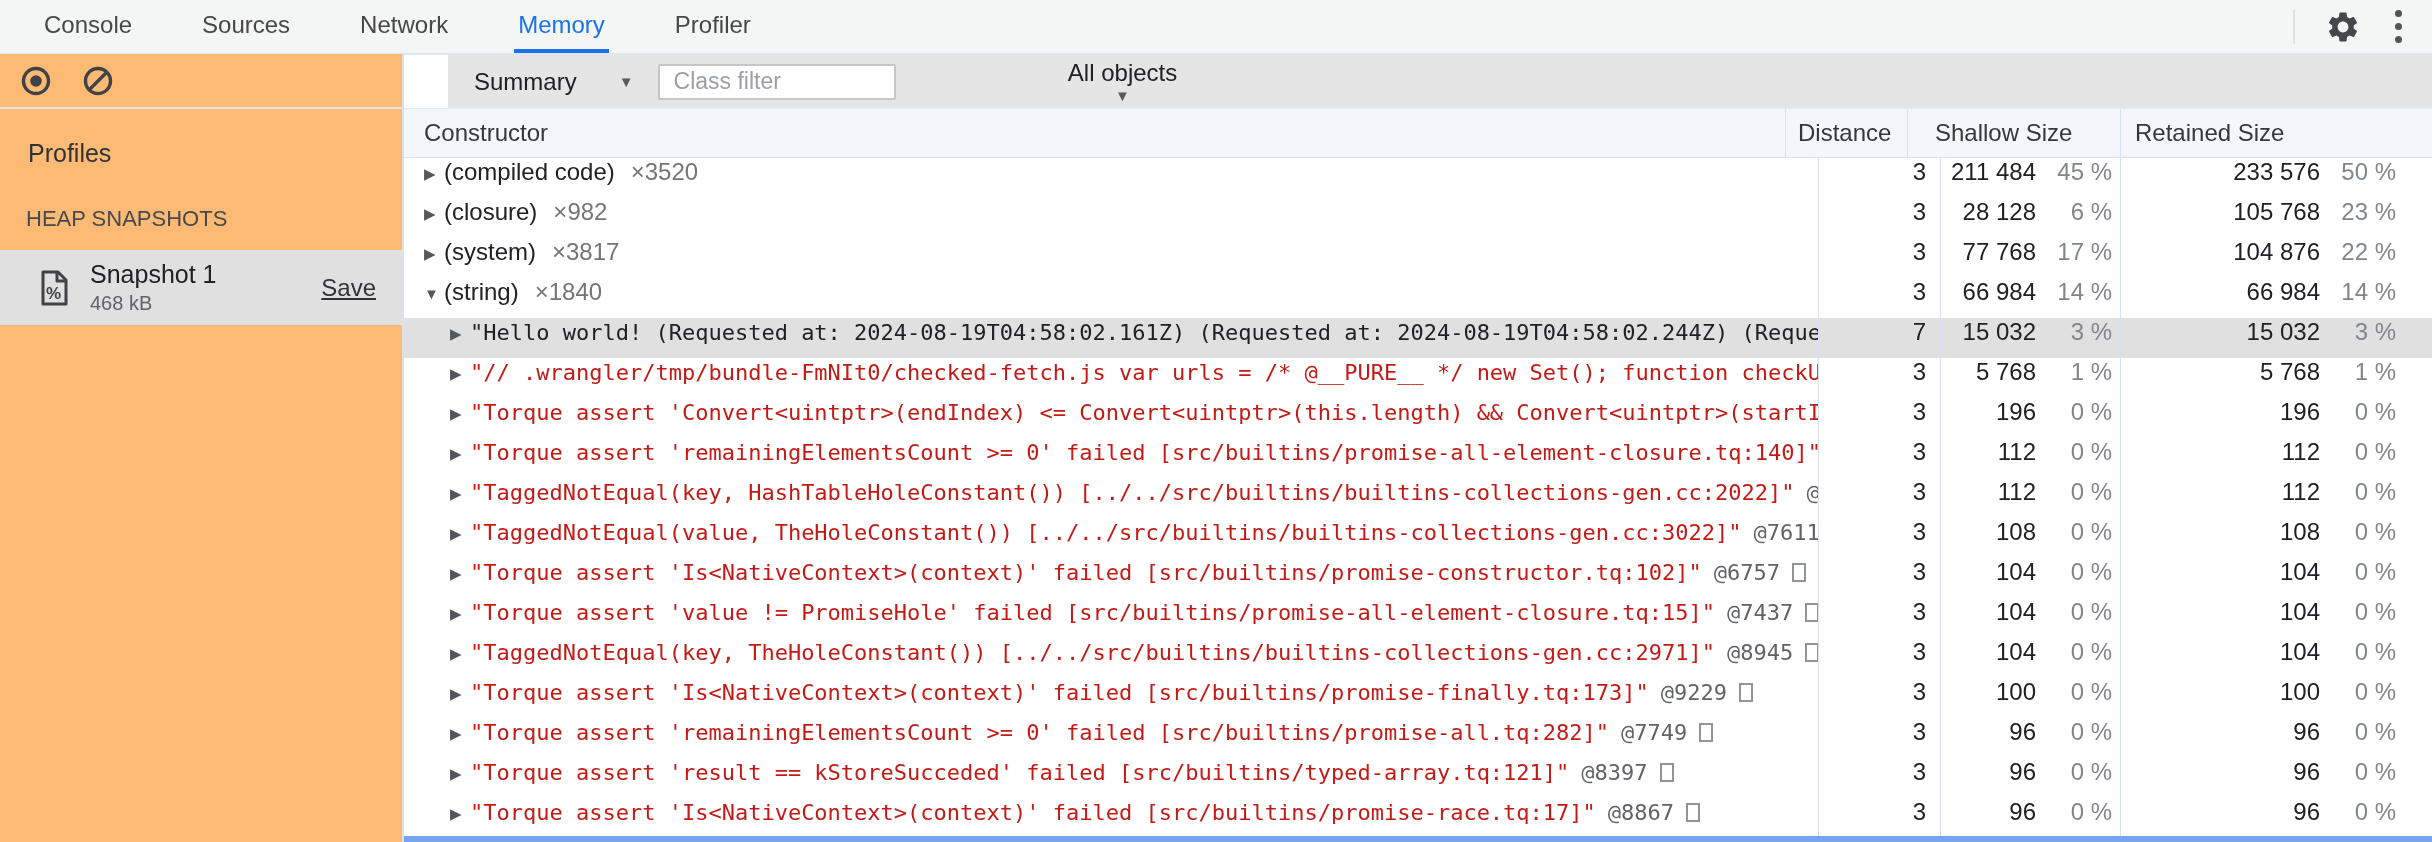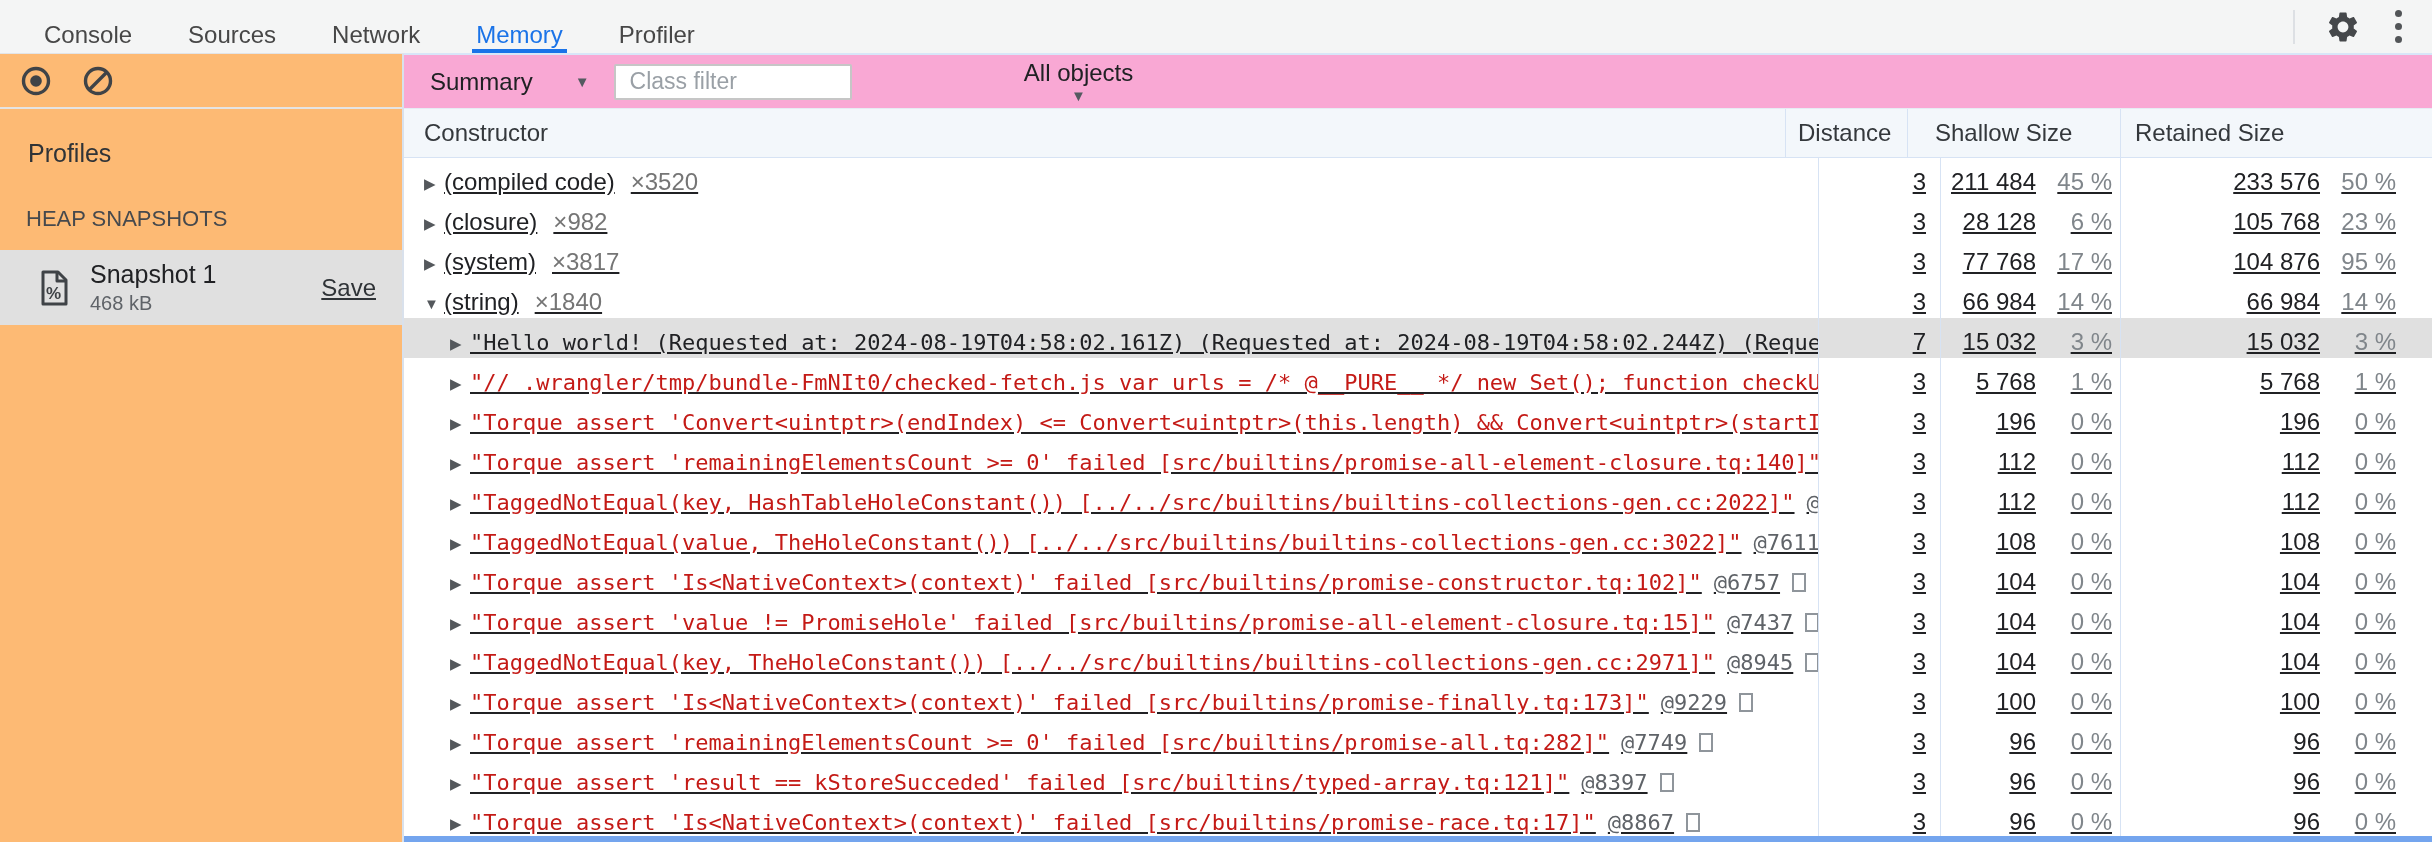--- a/index.html
+++ b/index.html
@@ -8,21 +8,21 @@
     --dark:#202124;
   }
   *{margin:0;padding:0;box-sizing:border-box;}
   html,body{width:2432px;height:842px;overflow:hidden;background:#fff;
     font-family:"Liberation Sans",sans-serif;color:var(--dark);}
   .app{width:2432px;height:842px;display:flex;flex-direction:column;}
 
   
   .tabbar{height:54px;flex:0 0 54px;background:#f4f5f5;border-bottom:1px solid #e2e4e7;
     display:flex;align-items:stretch;}
-  .tabs{display:flex;gap:48px;padding-left:40px;align-items:flex-end;}
+  .tabs{display:flex;gap:62px;padding-left:40px;}
   .tab{display:flex;align-items:center;font-size:24px;color:#474747;cursor:default;
     border-bottom:4px solid transparent;padding:0 4px;}
   .tab.active{color:var(--accent);border-bottom-color:var(--accent);}
   .tabbar-right{margin-left:auto;display:flex;align-items:center;gap:30px;padding-right:26px;}
   .tb-divider{width:2px;height:34px;background:#dde0e4;}
   .kebab{display:flex;flex-direction:column;gap:6px;padding:4px;}
   .kebab i{width:7px;height:7px;border-radius:50%;background:#525558;}
 
   
   .body{flex:1;display:flex;min-height:0;}
@@ -33,40 +33,40 @@
   .profiles-label{padding:30px 0 0 28px;font-size:25px;color:#2f3337;}
   .heap-title{padding:38px 0 18px 26px;font-size:22px;color:#46494d;}
   .snap{display:flex;align-items:center;background:var(--selbg);padding:10px 26px 10px 38px;}
   .snap-icon{flex:0 0 auto;margin-right:20px;display:flex;}
   .snap-text .t1{font-size:25px;color:var(--dark);}
   .snap-text .t2{font-size:20px;color:var(--muted);margin-top:3px;}
   .snap-save{margin-left:auto;font-size:24px;color:#2f3337;text-decoration:underline;cursor:pointer;}
 
   
   .main{flex:1;display:flex;flex-direction:column;min-width:0;border-top:2px solid #d8e6f8;margin-top:-1px;position:relative;}
-  .main-toolbar{height:53px;flex:0 0 53px;display:flex;align-items:center;background:#f9a8d4;}
+  .main-toolbar{height:53px;flex:0 0 53px;display:flex;align-items:center;background:#e5e5e5;margin-left:44px;}
   .select{display:flex;align-items:center;font-size:24px;color:var(--dark);cursor:default;}
   .select .arrow{font-size:15px;color:#545a60;margin-left:42px;}
   .sel-view{margin-left:26px;}
   .classfilter{margin-left:24px;width:238px;height:36px;border:2px solid #c6c6c6;border-radius:2px;
     font-size:23px;font-family:"Liberation Sans",sans-serif;padding:0 14px;color:var(--dark);outline:none;}
   .classfilter::placeholder{color:#9aa0a6;}
   .sel-objects{margin-left:18px;width:418px;justify-content:space-between;flex-direction:column;}
   .sel-objects .arrow{margin-left:0;}
 
   
   .grid-header{height:50px;flex:0 0 50px;background:var(--hdrbg);border-top:1px solid #e6ecf4;
     border-bottom:1px solid var(--line);display:flex;align-items:center;font-size:24px;color:#34383c;}
   .h-cons{flex:1 1 auto;min-width:0;padding-left:20px;}
   .h-dist{width:122px;flex:0 0 122px;border-left:1px solid var(--line);padding-left:12px;height:100%;display:flex;align-items:center;}
   .h-shal{width:180px;flex:0 0 180px;border-left:1px solid var(--line);padding-left:27px;height:100%;display:flex;align-items:center;}
   .h-ret{width:312px;flex:0 0 312px;border-left:1px solid var(--line);padding-left:14px;height:100%;display:flex;align-items:center;margin-left:33px;}
 
   .grid-rows{flex:1;overflow:hidden;background:#fff;}
-  .grow{display:flex;height:40px;line-height:47px;font-size:24px;text-decoration:underline;}
+  .grow{display:flex;height:40px;line-height:27px;font-size:24px;}
   .grow.selected{background:var(--selbg);}
   .cell{height:40px;}
   .c-cons{flex:1 1 auto;min-width:0;overflow:hidden;white-space:nowrap;padding-left:20px;}
   .c-dist{width:122px;flex:0 0 122px;border-left:1px solid var(--line);text-align:right;padding-right:14px;color:var(--dark);}
   .c-shal{width:180px;flex:0 0 180px;border-left:1px solid var(--line);display:flex;justify-content:flex-end;padding-right:8px;}
   .c-ret{width:312px;flex:0 0 312px;border-left:1px solid var(--line);display:flex;justify-content:flex-end;padding-right:36px;}
   .num{color:var(--dark);}
   .pct{width:76px;text-align:right;color:var(--pct);}
   .caret{display:inline-block;width:20px;font-size:15px;color:#54585c;text-align:left;vertical-align:1px;}
   .caret.child{margin-left:26px;}
@@ -189,21 +189,21 @@
           </div>
           <div class="grow">
             <div class="cell c-cons"><span class="caret">▶</span><span class="gname">(system)</span><span class="gcount">×3817</span></div>
             <div class="cell c-dist">3</div>
             <div class="cell c-shal">
               <span class="num">77 768</span>
               <span class="pct">17 %</span>
             </div>
             <div class="cell c-ret">
               <span class="num">104 876</span>
-              <span class="pct">95 %</span>
+              <span class="pct">22 %</span>
             </div>
           </div>
           <div class="grow">
             <div class="cell c-cons"><span class="caret">▼</span><span class="gname">(string)</span><span class="gcount">×1840</span></div>
             <div class="cell c-dist">3</div>
             <div class="cell c-shal">
               <span class="num">66 984</span>
               <span class="pct">14 %</span>
             </div>
             <div class="cell c-ret">

